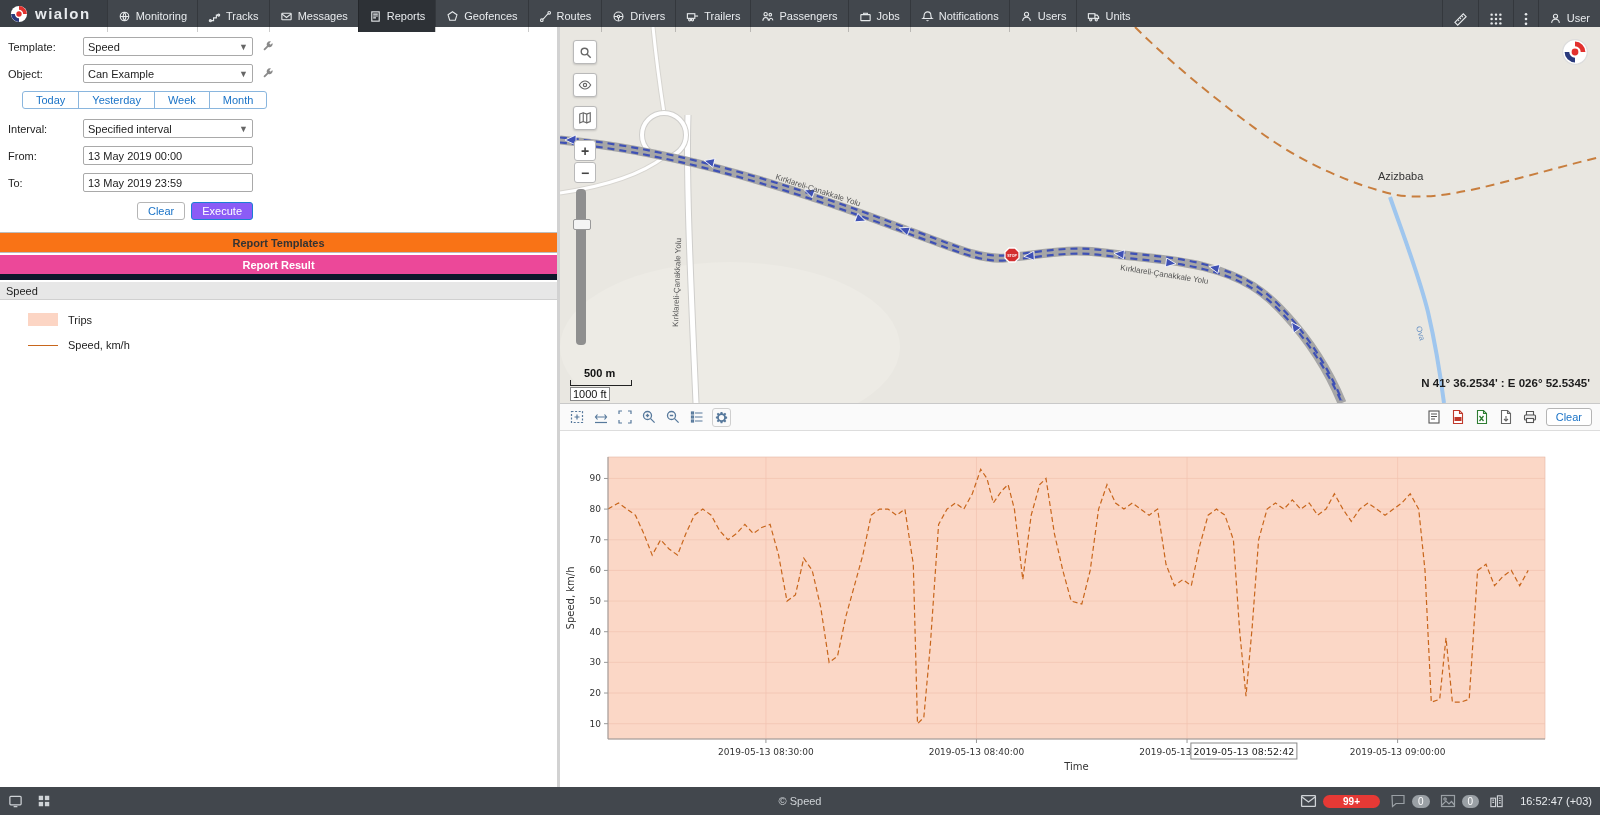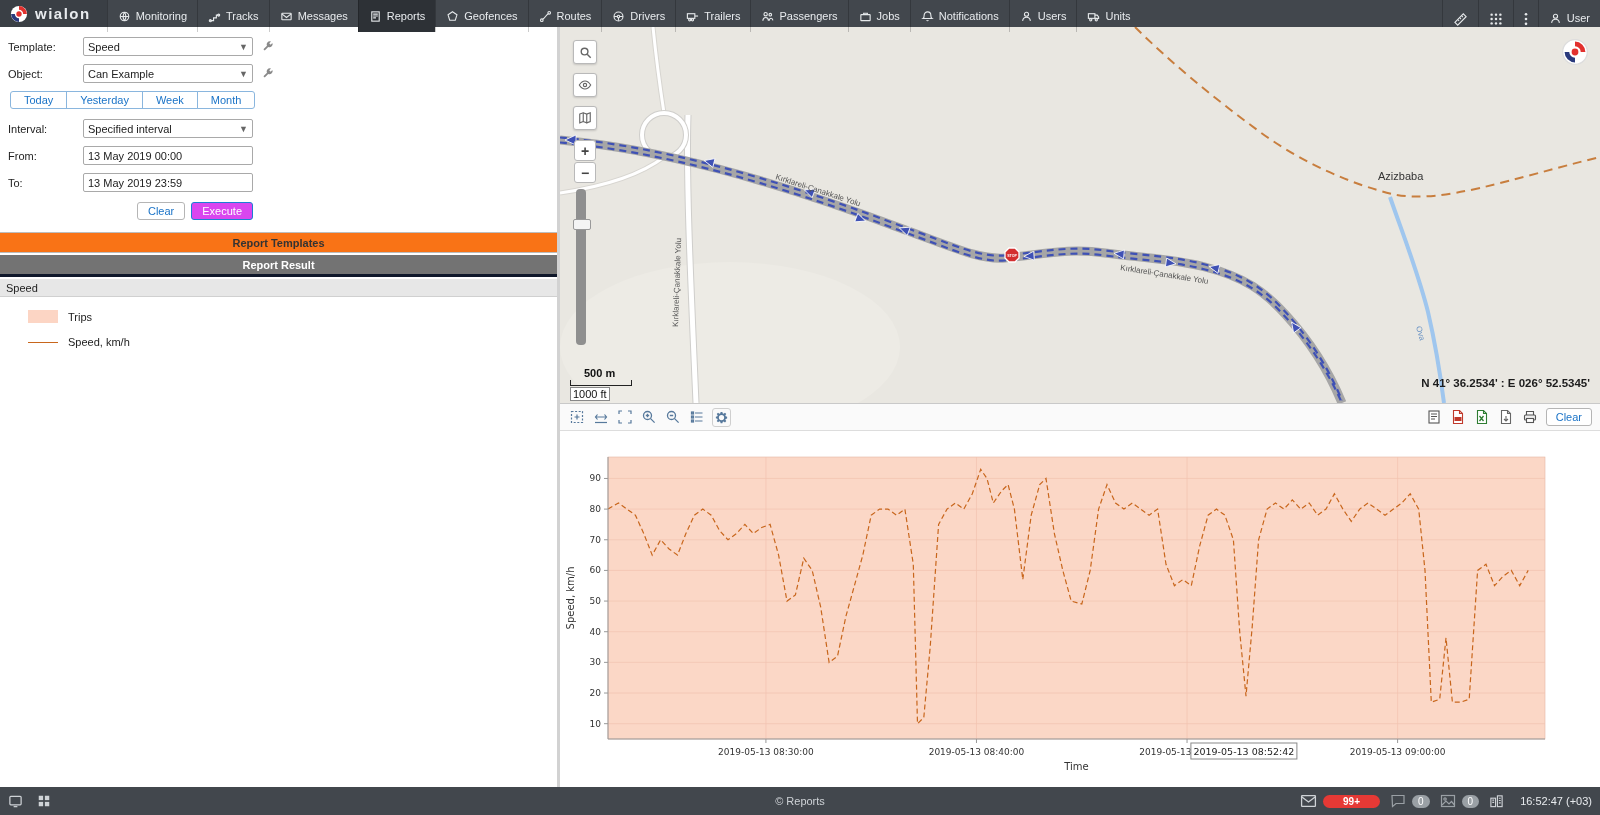--- a/index.html
+++ b/index.html
@@ -23,27 +23,27 @@
 
   
   .form{padding:10px 18px 0 8px}
   .frow{display:flex;align-items:center;margin-bottom:8px}
   .frow label{width:75px;color:#222}
   .field{width:160px;height:17px;border:1px solid #a9a9a9;border-radius:2px;background:#fff;display:flex;align-items:center;padding:0 4px;cursor:pointer;position:relative}
   .field .caret{margin-left:auto;color:#666;font-size:9px}
   .tool{margin-left:8px;cursor:pointer;display:flex;align-items:center}
   .ranges{display:flex;margin:2px 0 10px 2px}
   .rbtn{border:1px solid #8ab6de;background:#fff;color:#1a73c7;font-size:11px;padding:2px 13px;margin-left:-1px;cursor:pointer}
-  .rbtn:first-child{border-radius:3px 0 0 3px;margin-left:0}
+  .rbtn:first-child{border-radius:3px 0 0 3px;margin-left:12px}
   .rbtn:last-child{border-radius:0 3px 3px 0}
   .exec-row{display:flex;justify-content:flex-end;width:245px;gap:6px;margin:10px 0 12px 0}
   .btn-clear{border:1px solid #b5b5b5;background:#fff;color:#1a73c7;padding:2px 10px;border-radius:3px;cursor:pointer;font-size:11px}
-  .btn-exec{border:1px solid #1b7fd4;background:#d946ef;color:#fff;padding:2px 10px;border-radius:3px;cursor:pointer;font-size:11px}
+  .btn-exec{border:1px solid #1b7fd4;background:#8b5cf6;color:#fff;padding:2px 10px;border-radius:3px;cursor:pointer;font-size:11px}
   .bar-templates{height:19px;background:#f97316;border-top:1px solid #bdbdbd;border-bottom:1px solid #bdbdbd;display:flex;align-items:center;justify-content:center;font-weight:bold;color:#333;cursor:pointer}
-  .bar-result{height:19px;background:#737373;border-bottom:3px solid #0f172a;display:flex;align-items:center;justify-content:center;font-weight:bold;color:#fff;margin-top:2px;cursor:pointer}
+  .bar-result{height:19px;background:#ec4899;border-bottom:6px solid #0f172a;display:flex;align-items:center;justify-content:center;font-weight:bold;color:#fff;margin-top:2px;cursor:pointer}
   .bar-speed{height:17px;background:#e7e7e7;border-bottom:1px solid #d0d0d0;display:flex;align-items:center;padding-left:6px;color:#222;margin-top:2px}
   .legend-row{display:flex;align-items:center;margin:13px 0 0 28px;gap:10px}
   .swatch-trips{width:30px;height:13px}
   .swatch-line{width:30px;height:0;border-top:1px solid}
 
   
   .map-pane{position:relative;height:376px;overflow:hidden;background:#e9e7e1}
   .map-btn{position:absolute;width:22px;height:22px;background:#fff;border:1px solid #b9b9b9;border-radius:3px;box-shadow:0 1px 2px rgba(0,0,0,.15);display:flex;align-items:center;justify-content:center;cursor:pointer;z-index:5}
   .zoom-btn{position:absolute;width:20px;height:19px;background:#fff;border:1px solid #b9b9b9;border-radius:3px;display:flex;align-items:center;justify-content:center;font-size:14px;color:#444;cursor:pointer;z-index:5;font-weight:bold}
   .slider-track{position:absolute;left:16px;top:162px;width:10px;height:156px;background:#8f8f8f;border-radius:4px;z-index:5;cursor:pointer}
@@ -535,21 +535,21 @@
     </span>
     <span>
       <svg width="14" height="14" viewBox="0 0 16 16" fill="#cfd3d7">
           <rect x="2" y="2" width="5" height="5"></rect>
           <rect x="9" y="2" width="5" height="5"></rect>
           <rect x="2" y="9" width="5" height="5"></rect>
           <rect x="9" y="9" width="5" height="5"></rect>
         </svg>
     </span>
   </div>
-  <div class="sb-center">© Reports</div>
+  <div class="sb-center">© Speed</div>
   <div class="sb-right">
     <span>
       <svg width="17" height="14" viewBox="0 0 16 13" stroke="#cfd3d7" fill="none" stroke-width="1.2">
           <rect x="1.5" y="1.5" width="13" height="10" rx="0.5"></rect>
           <path d="M1.5 2.5l6.5 5 6.5-5"></path>
         </svg>
     </span>
     <span class="badge-red">99+</span>
     <span>
       <svg width="16" height="14" viewBox="0 0 16 14" stroke="#9aa0a5" fill="none" stroke-width="1.2">

